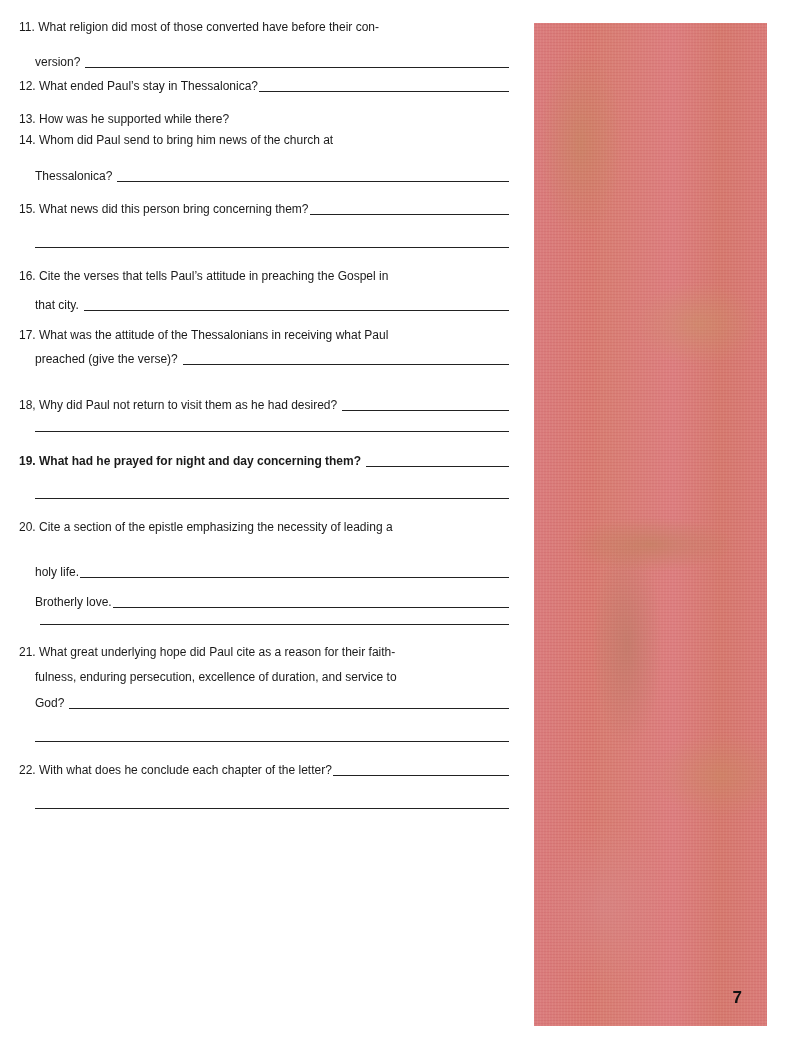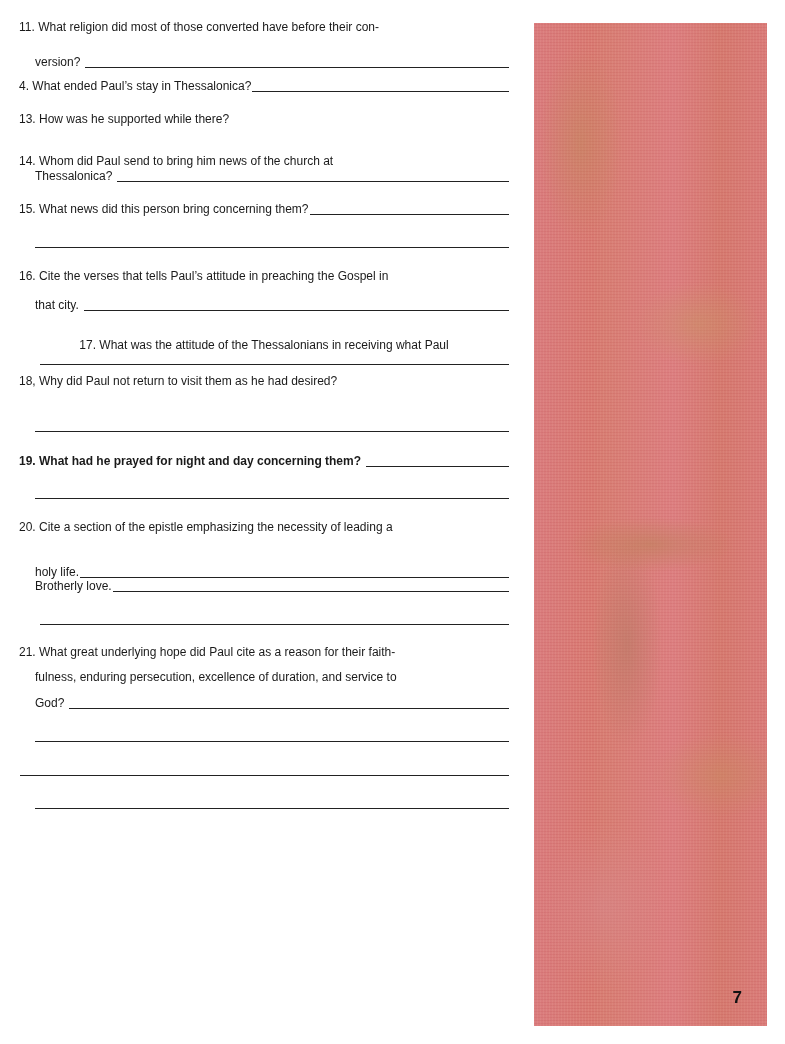--- a/index.html
+++ b/index.html
@@ -84,30 +84,30 @@
 
   <div class="line" style="top:14px;">
     <span class="txt">11. What religion did most of those converted have before their con-</span>
   </div>
   <div class="line indent" style="top:40px;margin-top:9px;">
     <span class="txt">version?</span>
     <span class="blank"></span>
   </div>
 
   <div class="line" style="top:73px;">
-    <span class="txt">4. What ended Paul’s stay in Thessalonica?</span>
+    <span class="txt">12. What ended Paul’s stay in Thessalonica?</span>
     <span class="blank tight"></span>
   </div>
 
   <div class="line" style="top:106px;flex-direction:column;">
     <span class="txt">13. How was he supported while there?</span>
     <span class="blank"></span>
   </div>
 
-  <div class="line" style="top:148px;">
+  <div class="line" style="top:127px;">
     <span class="txt">14. Whom did Paul send to bring him news of the church at</span>
   </div>
   <div class="line indent" style="top:163px;">
     <span class="txt">Thessalonica?</span>
     <span class="blank"></span>
   </div>
 
   <div class="line" style="top:196px;">
     <span class="txt">15. What news did this person bring concerning them?</span>
     <span class="blank tight"></span>
@@ -115,67 +115,69 @@
   <div class="rule" style="top:247px;"></div>
 
   <div class="line" style="top:263px;">
     <span class="txt">16. Cite the verses that tells Paul’s attitude in preaching the Gospel in</span>
   </div>
   <div class="line indent" style="top:292px;">
     <span class="txt">that city.</span>
     <span class="blank"></span>
   </div>
 
-  <div class="line" style="top:332px;justify-content:center;">
+  <div class="line" style="top:322px;">
     <span class="txt">17. What was the attitude of the Thessalonians in receiving what Paul</span>
   </div>
   <div class="line indent" style="top:346px;">
+    <span class="txt">preached (give the verse)?</span>
     <span class="blank"></span>
   </div>
 
-  <div class="line" style="top:368px;flex-direction:column;">
+  <div class="line" style="top:392px;">
     <span class="txt">18, Why did Paul not return to visit them as he had desired?</span>
     <span class="blank"></span>
   </div>
   <div class="rule" style="top:431px;"></div>
 
   <div class="line" style="top:448px;font-weight:bold;">
     <span class="txt">19. What had he prayed for night and day concerning them?</span>
     <span class="blank"></span>
   </div>
   <div class="rule" style="top:498px;"></div>
 
   <div class="line" style="top:514px;">
     <span class="txt">20. Cite a section of the epistle emphasizing the necessity of leading a</span>
   </div>
   <div class="line indent" style="top:559px;text-align:right;">
     <span class="txt">holy life.</span>
     <span class="blank tight"></span>
   </div>
-  <div class="line indent" style="top:573px;">
+  <div class="line indent" style="top:589px;">
     <span class="txt">Brotherly love.</span>
     <span class="blank tight"></span>
   </div>
   <div class="line indent" style="top:606px;">
     <span class="blank"></span>
   </div>
 
   <div class="line" style="top:639px;">
     <span class="txt">21. What great underlying hope did Paul cite as a reason for their faith-</span>
   </div>
   <div class="line indent" style="top:664px;">
     <span class="txt">fulness, enduring persecution, excellence of duration, and service to</span>
   </div>
   <div class="line indent" style="top:690px;align-items:flex-end;">
     <span class="txt">God?</span>
     <span class="blank"></span>
   </div>
   <div class="rule" style="top:741px;"></div>
 
   <div class="line" style="top:757px;">
+    <span class="txt">22. With what does he conclude each chapter of the letter?</span>
     <span class="blank tight"></span>
   </div>
   <div class="rule" style="top:808px;"></div>
 </div>
 
 <div class="panel">
   <span class="page-number">7</span>
 </div>
 
 </body></html>

